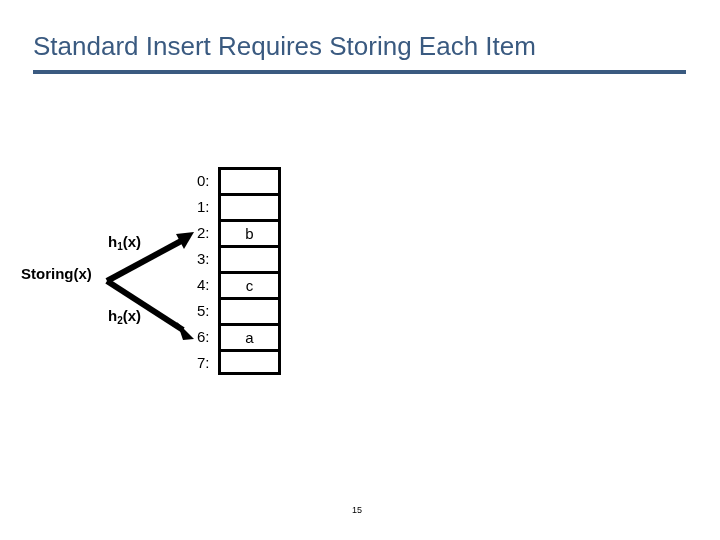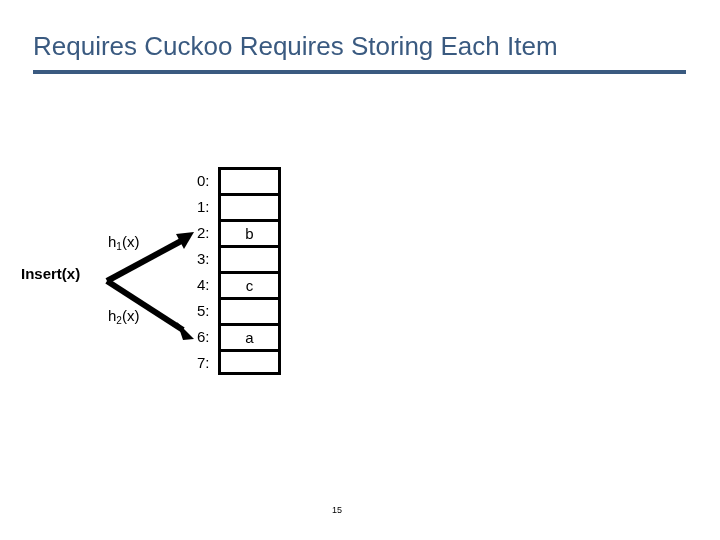--- a/index.html
+++ b/index.html
@@ -53,21 +53,21 @@
     top: 265px;
     font-size: 15px;
     font-weight: bold;
     color: #000000;
     white-space: nowrap;
   }
 
   .hash-label {
     position: absolute;
     font-size: 15px;
-    font-weight: normal;
+    font-weight: bold;
     color: #000000;
     white-space: nowrap;
   }
   .hash-label sub {
     font-size: 10px;
     vertical-align: baseline;
     position: relative;
     top: 3px;
   }
   #h1-label { left: 108px; top: 233px; }
@@ -116,36 +116,36 @@
     color: #000000;
     background: #ffffff;
   }
   .table-row:last-child .row-cell {
     border-bottom: 3px solid #000000;
   }
 
   
   #page-number {
     position: absolute;
-    left: 332px;
+    left: 352px;
     top: 505px;
     font-size: 9px;
     color: #000000;
     font-family: "Liberation Sans", sans-serif;
   }
 </style>
 </head>
 <body>
 
-<div id="slide-title">Requires Cuckoo Requires Storing Each Item</div>
+<div id="slide-title">Standard Insert Requires Storing Each Item</div>
 <div id="title-rule"></div>
 
 <div id="diagram">
 
-  <div id="insert-label">Insert(x)</div>
+  <div id="insert-label">Storing(x)</div>
 
   <div class="hash-label" id="h1-label"><span>h</span><sub>1</sub><span>(x)</span></div>
 
   <div class="hash-label" id="h2-label"><span>h</span><sub>2</sub><span>(x)</span></div>
 
   <svg id="arrow-svg" viewBox="0 0 720 540">
 
     <g>
       <line x1="107" y1="281" x2="183" y2="240" stroke="#000000" stroke-width="6" stroke-linecap="butt"></line>
       <polygon points="194,232 176,234 184,249" fill="#000000"></polygon>

